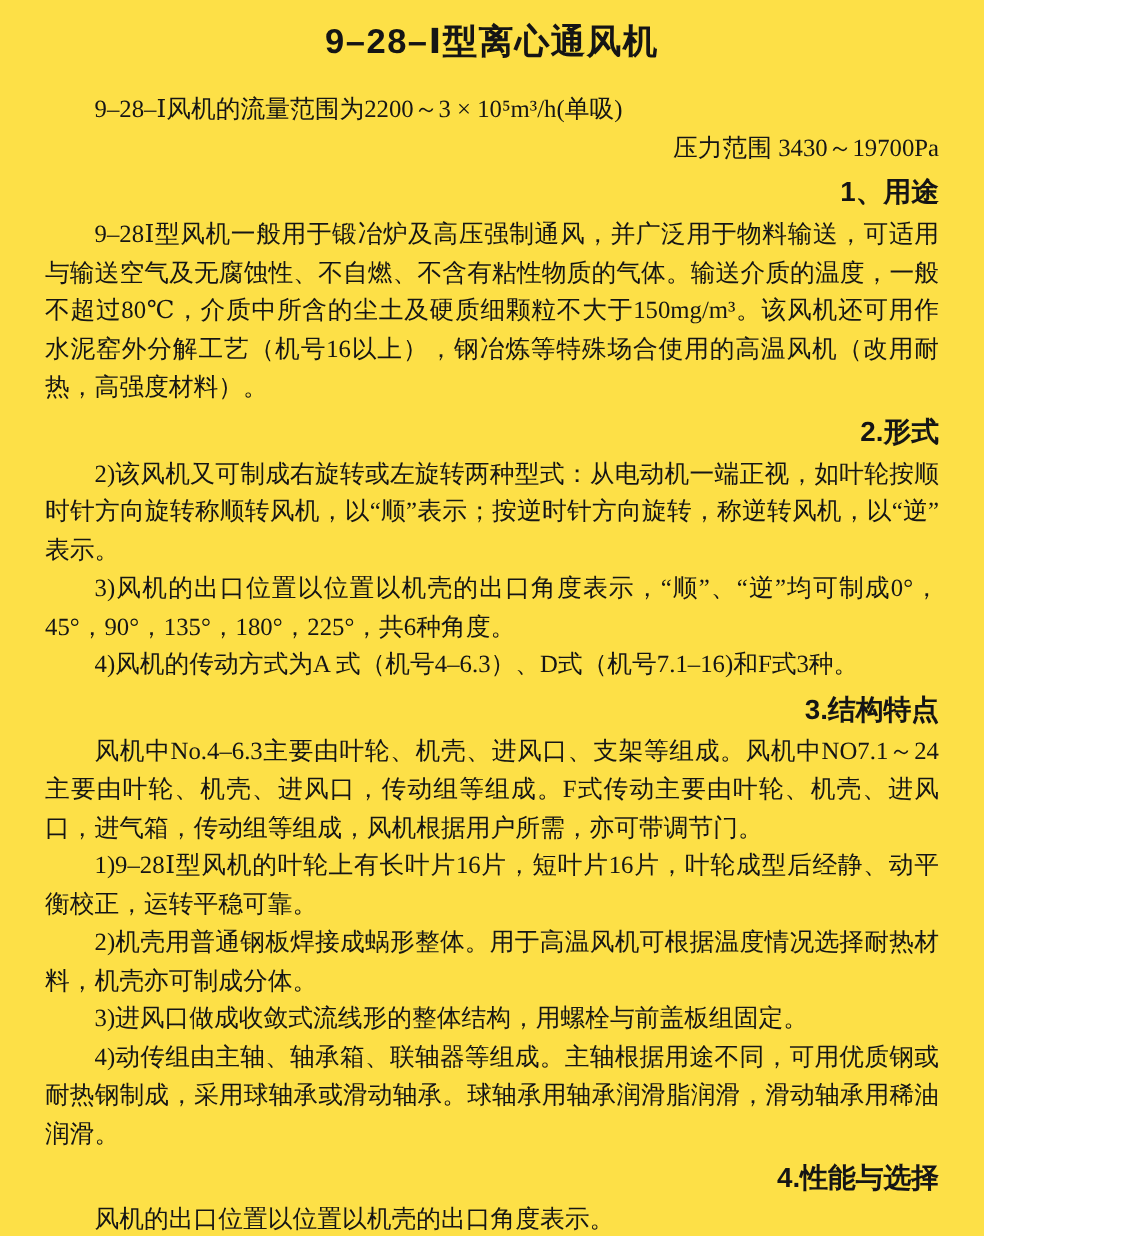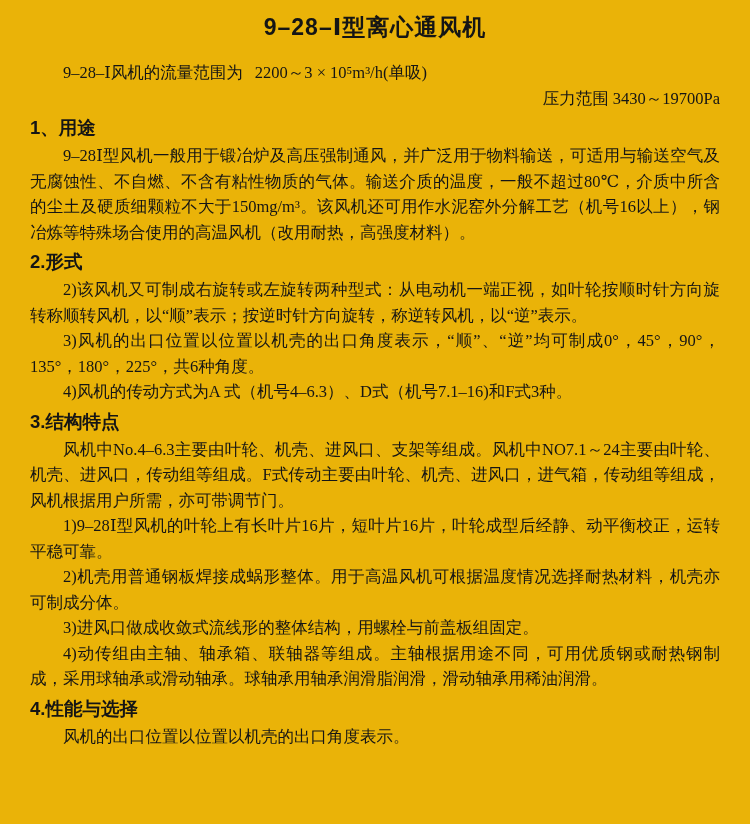--- a/index.html
+++ b/index.html
@@ -2,24 +2,24 @@
 <html lang="zh"><head>
 <meta charset="utf-8">
 <style>
   html, body {
     margin: 0;
     padding: 0;
     background: #ffffff;
   }
   .page {
     position: relative;
-    width: 750px;
+    width: 656px;
     height: 824px;
     box-sizing: border-box;
-    background: #eab308;
+    background: #fde047;
     color: #151515;
     padding: 8px 30px 0 30px;
     font-family: "Liberation Serif", "DejaVu Serif", serif;
     font-size: 16.5px;
     line-height: 25.5px;
     overflow: hidden;
   }
   .doc-title {
     font-family: "Liberation Sans", "DejaVu Sans", sans-serif;
     font-weight: bold;
@@ -32,36 +32,36 @@
   .flow-block {
     display: flex;
     align-items: flex-start;
     padding-left: 2em;
     margin: 0;
   }
   .flow-label {
     white-space: nowrap;
   }
   .flow-values {
-    margin-left: 12px;
   }
   .flow-values > div {
     white-space: nowrap;
   }
   .pressure-line {
     margin: 0;
     text-indent: 2em;
     text-align: right;
   }
   .section-heading {
     font-family: "Liberation Sans", "DejaVu Sans", sans-serif;
     font-weight: bold;
     font-size: 18.5px;
     line-height: 27px;
     margin: 3px 0 2px 0;
+    text-align: right;
   }
   p.body-para {
     margin: 0;
     text-align: justify;
     text-indent: 2em;
   }
 </style>
 </head>
 <body>
 

